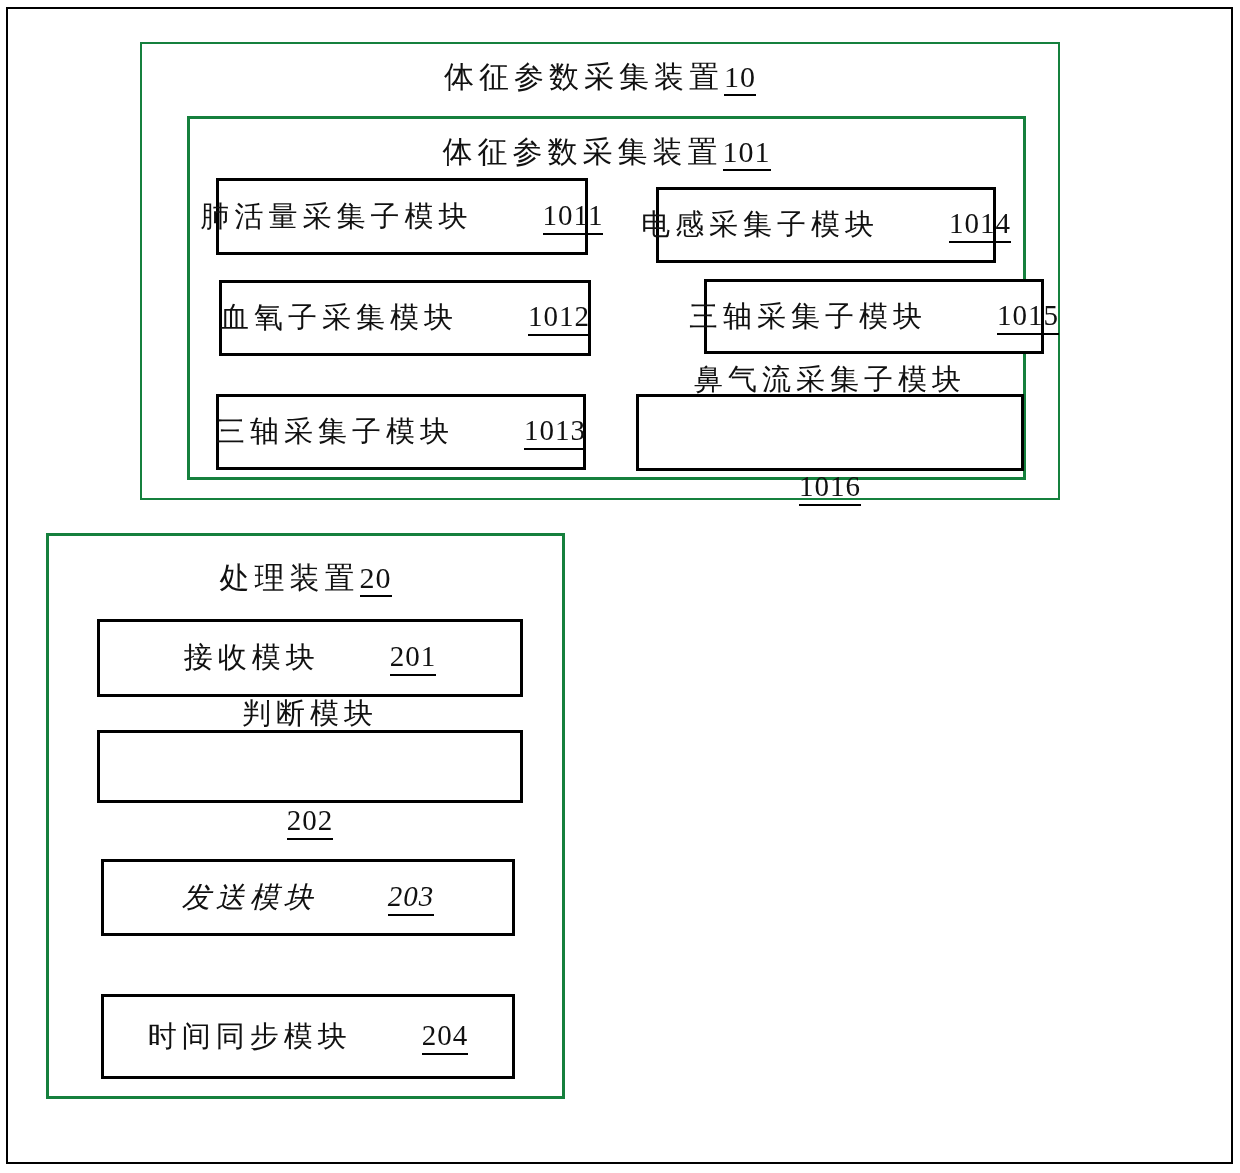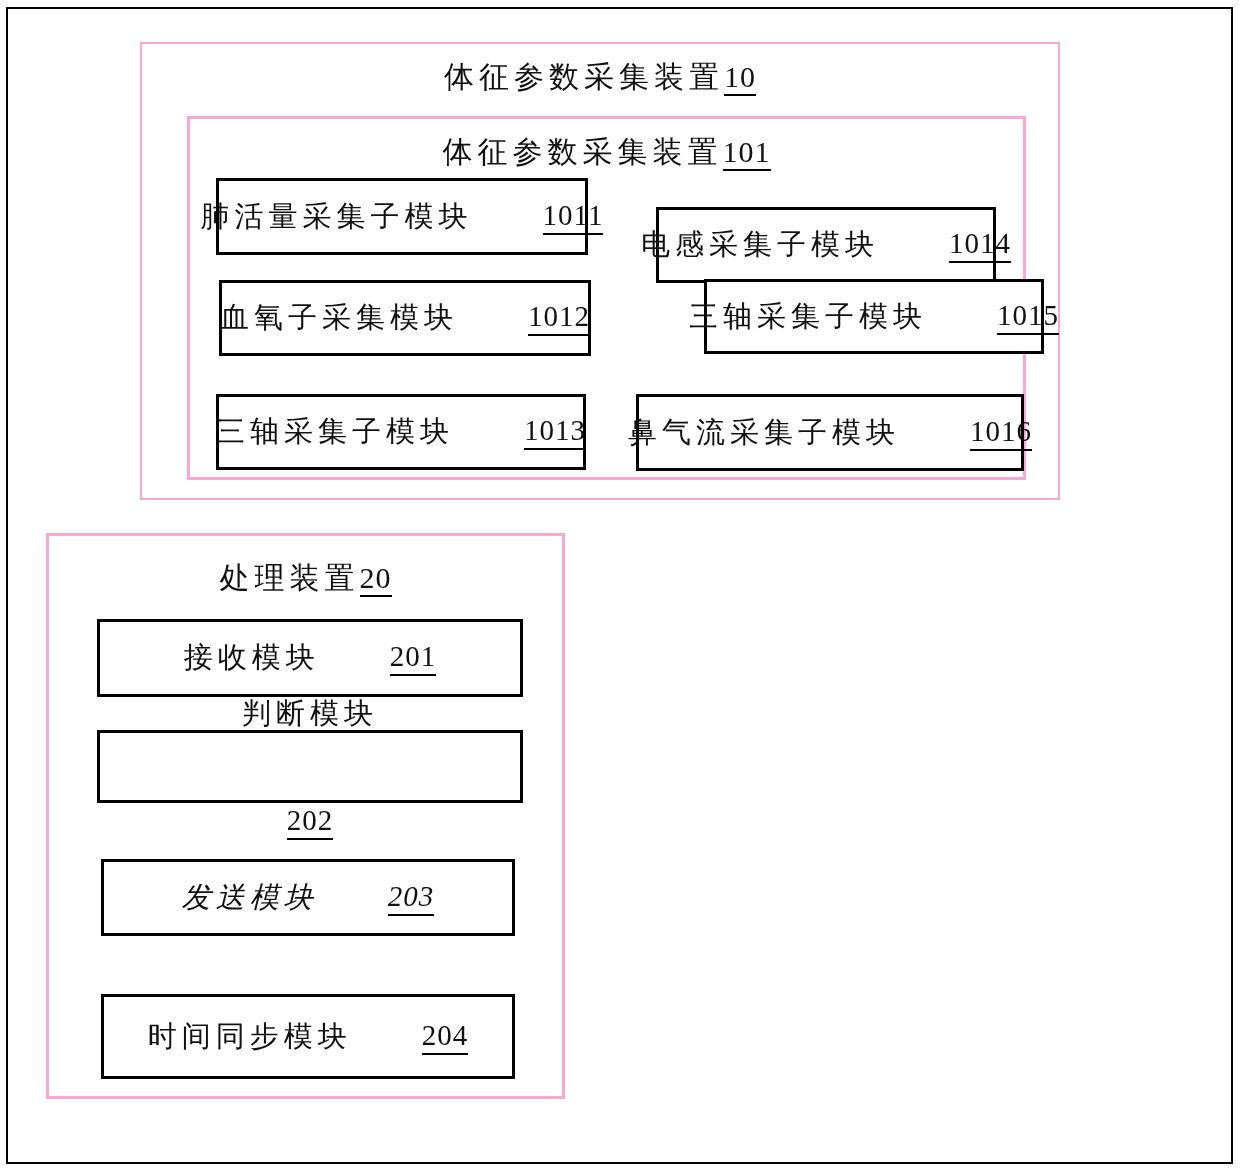--- a/index.html
+++ b/index.html
@@ -8,21 +8,21 @@
     width:1240px;height:1173px;
     background:#fff;
     color:#111;
     font-family:"Liberation Serif","DejaVu Serif",serif;
     overflow:hidden;
   }
   .frame{
     position:absolute;left:6px;top:7px;width:1223px;height:1153px;
     border:2px solid #000;
   }
-  .gbox{position:absolute;border:2px solid #f9a8d4;background:#fff;}
+  .gbox{position:absolute;border:2px solid #15803d;background:#fff;}
   .gbox.thick{border-width:3px;}
   .gtitle{
     position:absolute;left:0;right:0;text-align:center;
     font-size:30px;letter-spacing:5px;white-space:nowrap;
   }
   .mod{
     position:absolute;border:3px solid #000;background:#fff;
     display:flex;align-items:center;justify-content:center;
     font-size:29px;white-space:nowrap;gap:35px;
   }
@@ -32,25 +32,25 @@
     letter-spacing:1px;
     border-bottom:2px solid #000;
     padding-bottom:1px;
   }
   
   .box10{left:140px;top:42px;width:916px;height:454px;}
   .t10{top:13px;}
   .box101{left:45px;top:72px;width:833px;height:358px;text-decoration:underline;}
   .t101{top:13px;}
   .m1011{left:26px; top:59px; width:366px;height:71px;}
-  .m1014{left:466px;top:68px; width:334px;height:70px;margin-top:20px;}
+  .m1014{left:466px;top:68px; width:334px;height:70px;}
   .m1012{left:29px; top:161px;width:366px;height:70px;}
   .m1015{left:466px;top:160px;width:334px;height:69px;margin-left:48px;}
   .m1013{left:26px; top:275px;width:364px;height:70px;}
-  .m1016{left:446px;top:275px;width:382px;height:71px;}
+  .m1016{left:446px;top:275px;width:382px;height:71px;flex-direction:column;}
   
   .box20{left:46px;top:533px;width:513px;height:560px;}
   .t20{top:22px;}
   .m201{left:48px;top:83px; width:420px;height:72px;}
   .m202{left:48px;top:194px;width:420px;height:67px;flex-direction:column;}
   .m203{left:52px;top:323px;width:408px;height:71px;font-style:italic;}
   .m204{left:52px;top:458px;width:408px;height:79px;}
   
   .box30{left:678px;top:635px;width:513px;height:459px;}
   .t30{top:26px;}

